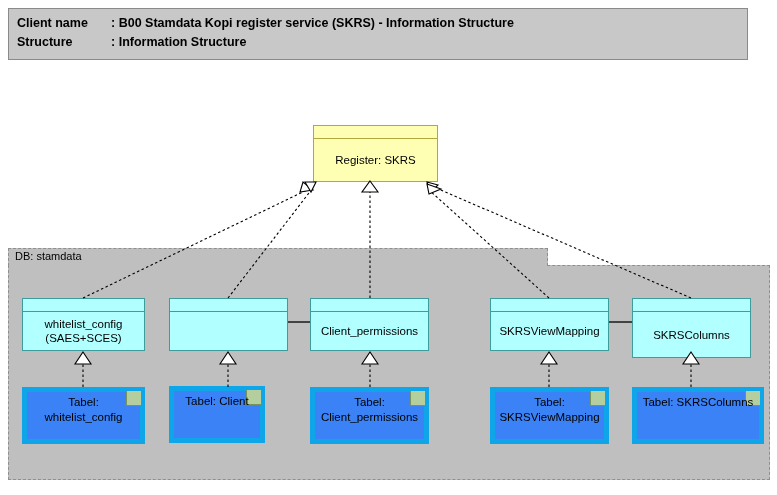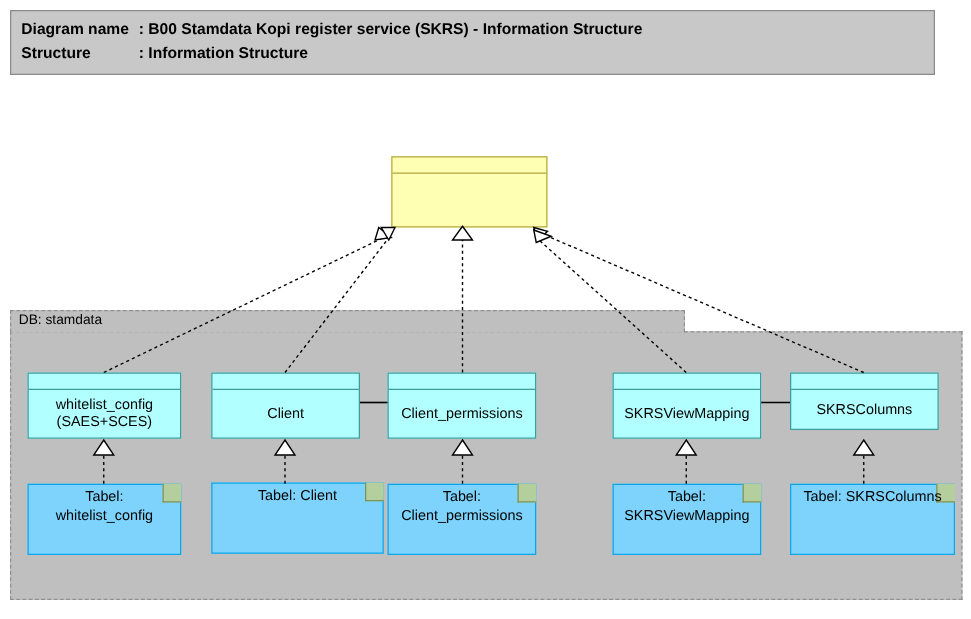--- a/index.html
+++ b/index.html
@@ -119,22 +119,22 @@
     border: 1px solid #b3a83c;
     background: #ffffb4;
   }
   #register-node .node-head {
     border-bottom: 1px solid #b3a83c;
   }
 
   
   .note {
     position: absolute;
-    background: #7dd3fc;
-    border: 1px solid #0ea5e9;
+    background: #3b82f6;
+    border: 5px solid #0ea5e9;
     box-sizing: border-box;
   }
   .note .fold {
     position: absolute;
     right: -1px;
     top: -1px;
     width: 15px;
     height: 15px;
     background: #b4cf9d;
     border-left: 1px solid #77935e;
@@ -179,67 +179,67 @@
     stroke: #000000;
     stroke-width: 1.1;
   }
 </style>
 </head>
 <body>
 
 <div id="canvas">
 
   <div id="title-block">
-    <div class="title-line"><span class="title-label">Diagram name</span><span>:</span>&nbsp;<span>B00 Stamdata Kopi register service (SKRS) - Information Structure</span></div>
+    <div class="title-line"><span class="title-label">Client name</span><span>:</span>&nbsp;<span>B00 Stamdata Kopi register service (SKRS) - Information Structure</span></div>
     <div class="title-line"><span class="title-label">Structure</span><span>:</span>&nbsp;<span>Information Structure</span></div>
   </div>
 
   <div id="db-group">
     <div id="db-group-body"></div>
     <div id="db-group-tab"></div>
     <div id="db-group-tab-label">DB: stamdata</div>
   </div>
 
   <div class="node" id="register-node" style="left:313px; top:125px; width:125px; height:57px;">
     <div class="node-head"></div>
+    <div class="node-label">Register: SKRS</div>
   </div>
 
   <div class="node" style="left:22px; top:298px; width:123px; height:53px;">
     <div class="node-head"></div>
     <div class="node-label">whitelist_config
 (SAES+SCES)</div>
   </div>
 
   <div class="node" style="left:169px; top:298px; width:119px; height:53px;">
     <div class="node-head"></div>
-    <div class="node-label">Client</div>
   </div>
 
   <div class="node" style="left:310px; top:298px; width:119px; height:53px;">
     <div class="node-head"></div>
     <div class="node-label">Client_permissions</div>
   </div>
 
   <div class="node" style="left:490px; top:298px; width:119px; height:53px;">
     <div class="node-head"></div>
     <div class="node-label">SKRSViewMapping</div>
   </div>
 
-  <div class="node" style="left:632px; top:298px; width:119px; height:46px;">
+  <div class="node" style="left:632px; top:298px; width:119px; height:60px;">
     <div class="node-head"></div>
     <div class="node-label">SKRSColumns</div>
   </div>
 
   <div class="note" style="left:22px; top:387px; width:123px; height:57px;">
     <div class="fold"></div>
     <div class="note-label">Tabel:
 whitelist_config</div>
   </div>
 
-  <div class="note" style="left:169px; top:386px; width:138px; height:57px;">
+  <div class="note" style="left:169px; top:386px; width:96px; height:57px;">
     <div class="fold"></div>
     <div class="note-label">Tabel: Client</div>
   </div>
 
   <div class="note" style="left:310px; top:387px; width:119px; height:57px;">
     <div class="fold"></div>
     <div class="note-label">Tabel:
 Client_permissions</div>
   </div>
 

